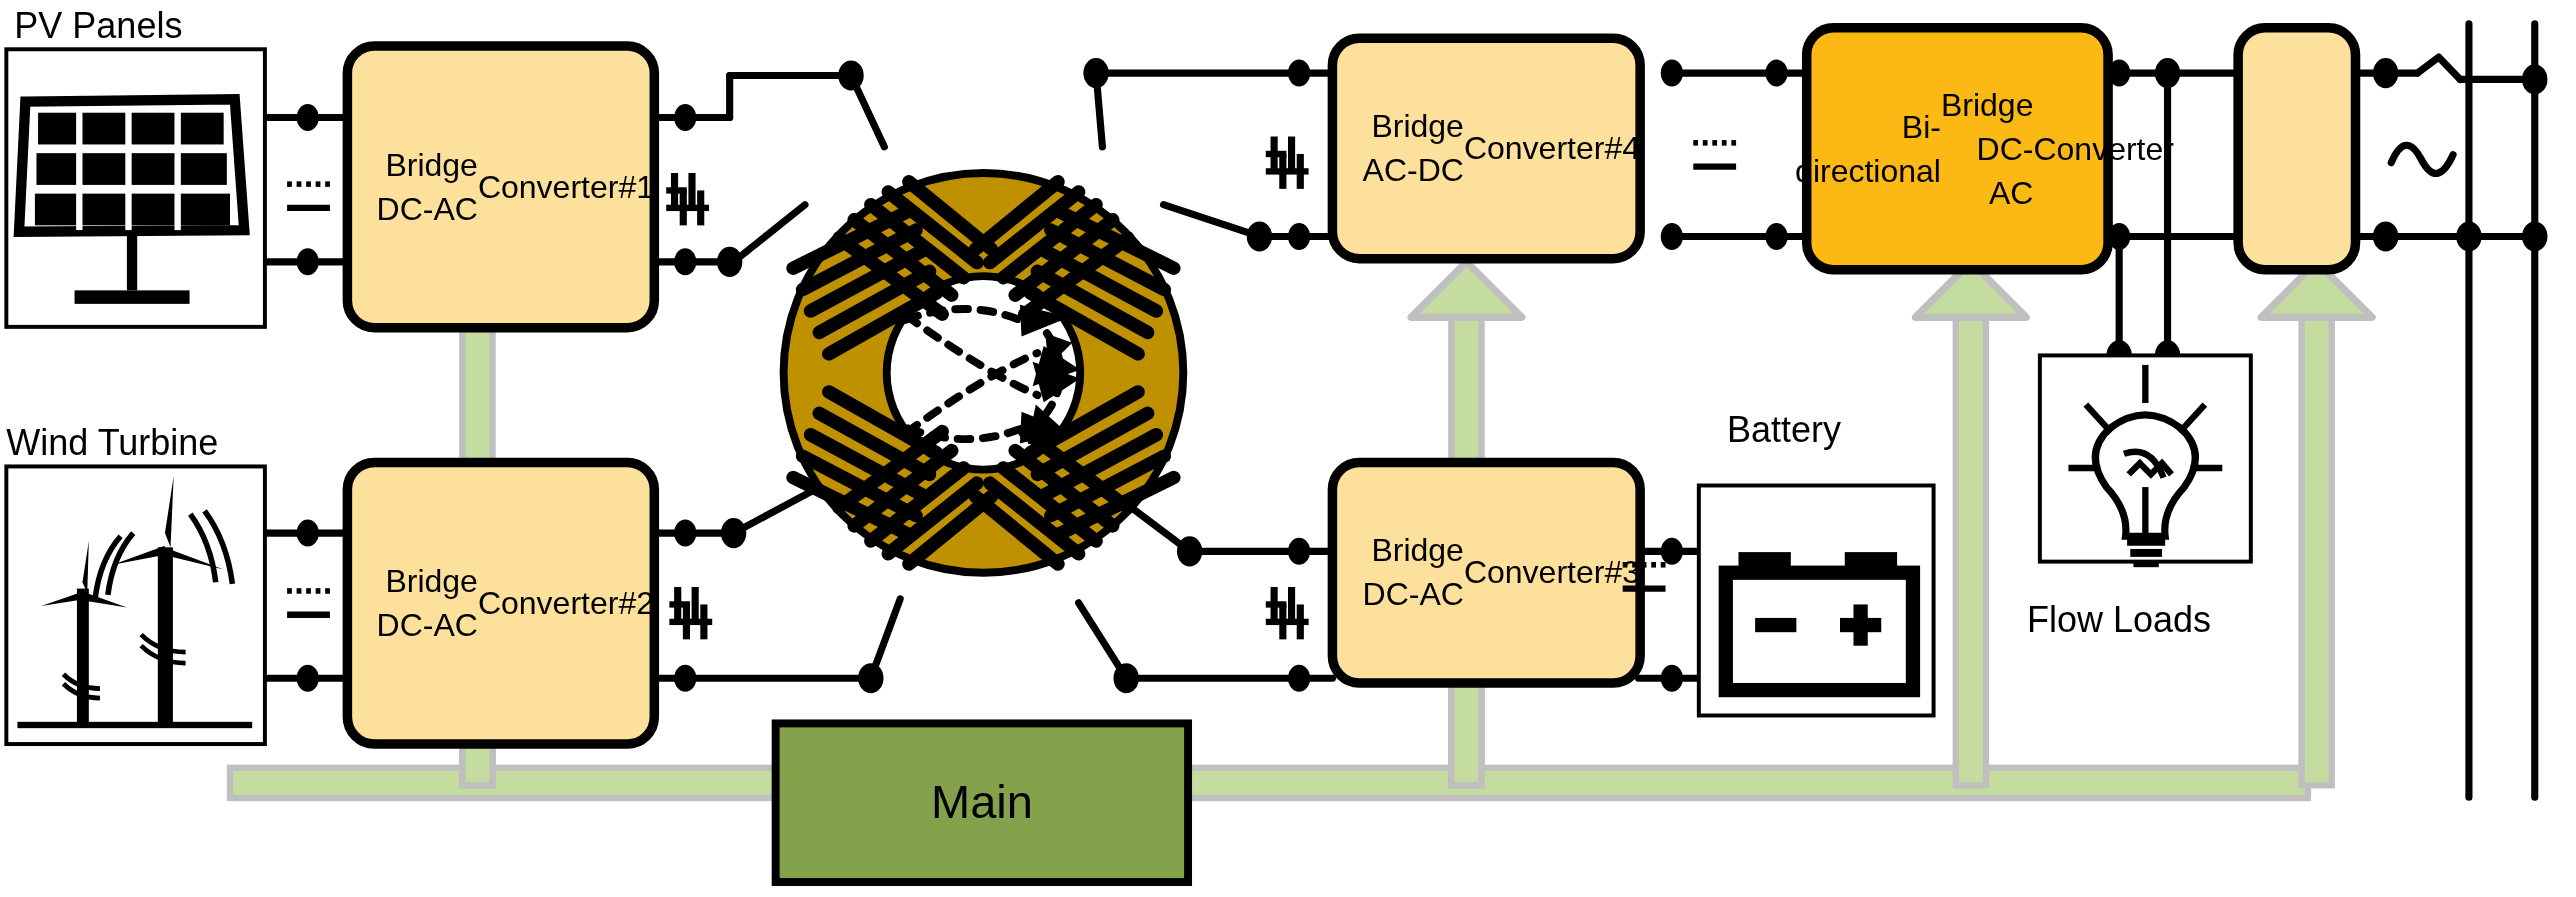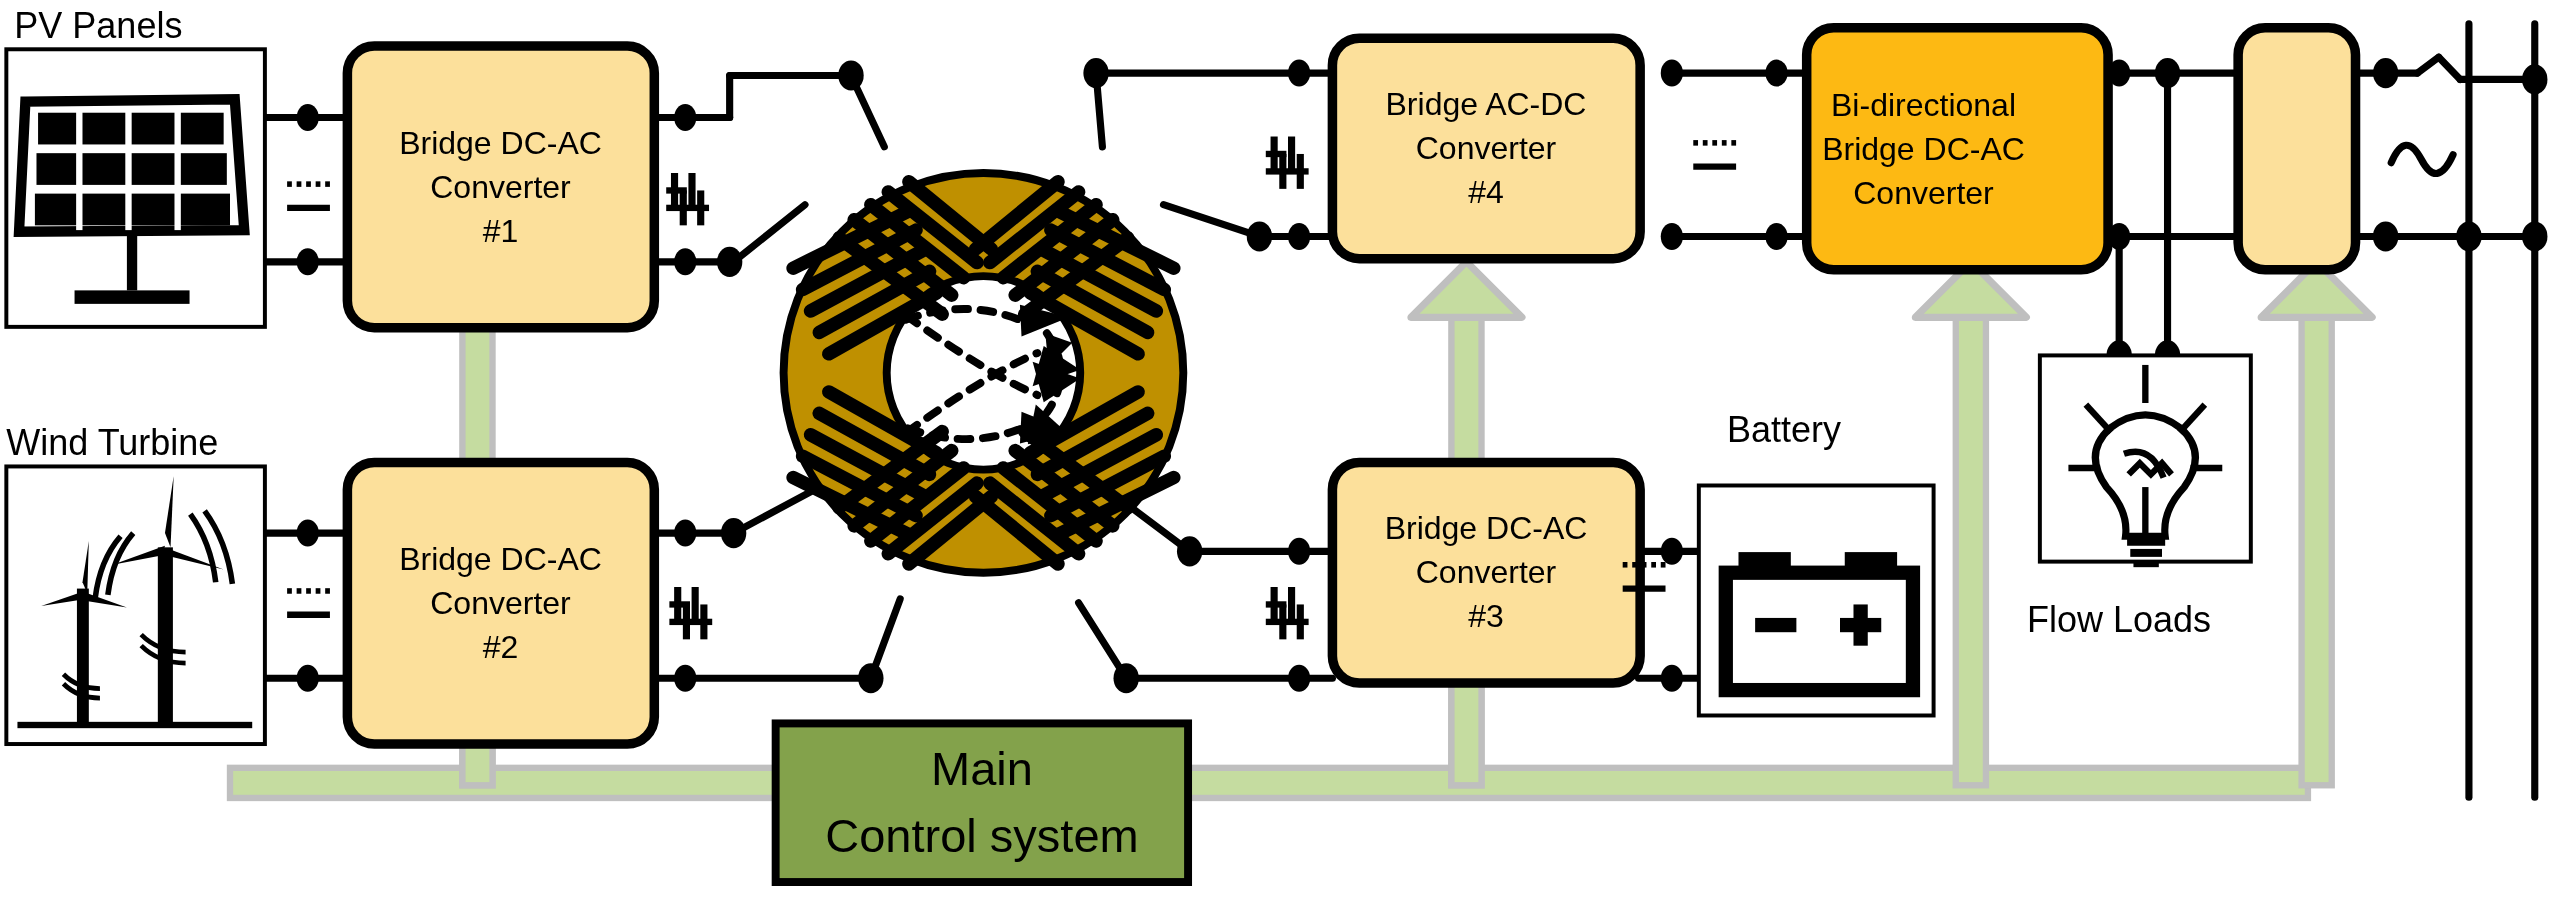--- a/index.html
+++ b/index.html
@@ -1,20 +1,20 @@
 <!DOCTYPE html>
 <html style="font-size:12.7px"><head>
 <meta charset="utf-8">
 <style>
   html,body{margin:0;padding:0;background:#ffffff;}
   body{font-family:"Liberation Sans", sans-serif;}
   #stage{position:relative;width:2576px;height:898px;background:#fff;overflow:hidden;text-decoration:underline;}
   #stage svg{position:absolute;left:0;top:0;}
   .lbl{position:absolute;color:#000;font-family:"Liberation Sans",sans-serif;white-space:pre;}
-  .blocktext{position:absolute;display:flex;flex-direction:column;align-items:center;justify-content:center;
+  .blocktext{position:absolute;display:flex;flex-direction:row;align-items:center;justify-content:center;
              text-align:right;color:#000;font-size:32px;line-height:1.38;font-family:"Liberation Sans",sans-serif;}
   .srclabel{font-size:36px;}
   .mcs{font-size:47px;line-height:1.42;}
 </style>
 </head>
 <body>
 
 <div id="stage">
 
 <svg width="2576" height="898" viewBox="0 0 3248 1132">
@@ -377,24 +377,23 @@
 <div class="blocktext" style="left:1332px;top:462px;width:308px;height:220px;">
   <span>Bridge DC-AC</span>
   <span>Converter</span>
   <span>#3</span>
 </div>
 <div class="blocktext" style="left:1332px;top:38px;width:308px;height:220px;">
   <span>Bridge AC-DC</span>
   <span>Converter</span>
   <span>#4</span>
 </div>
-<div class="blocktext" style="left:1773px;top:28px;width:301px;height:242px;">
+<div class="blocktext" style="left:1834px;top:28px;width:301px;height:242px;">
   <span>Bi-directional</span>
   <span>Bridge DC-AC</span>
   <span>Converter</span>
 </div>
 <div class="blocktext mcs" style="left:776px;top:723px;width:412px;height:159px;">
   <span>Main</span>
-  <span>Control system</span>
 </div>
 
 </div>
 
 
 </body></html>

